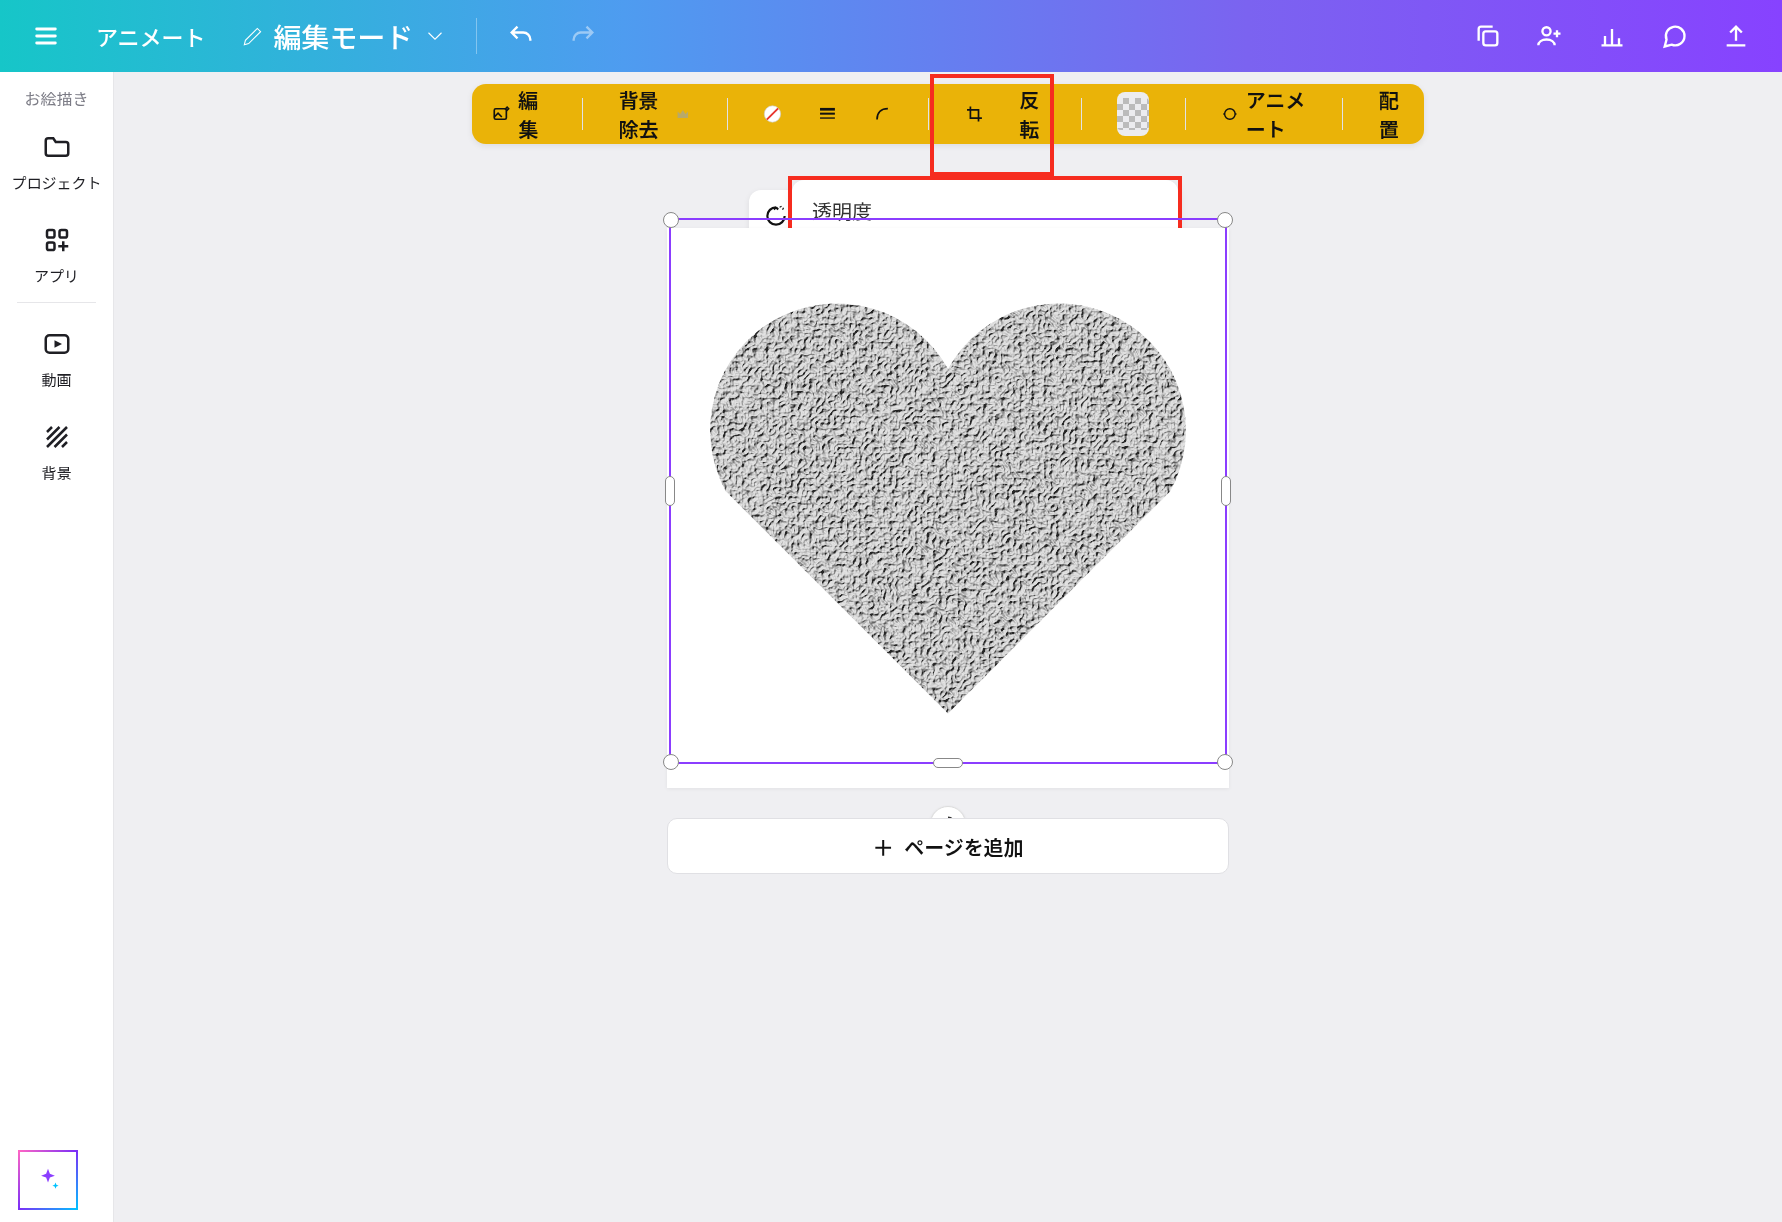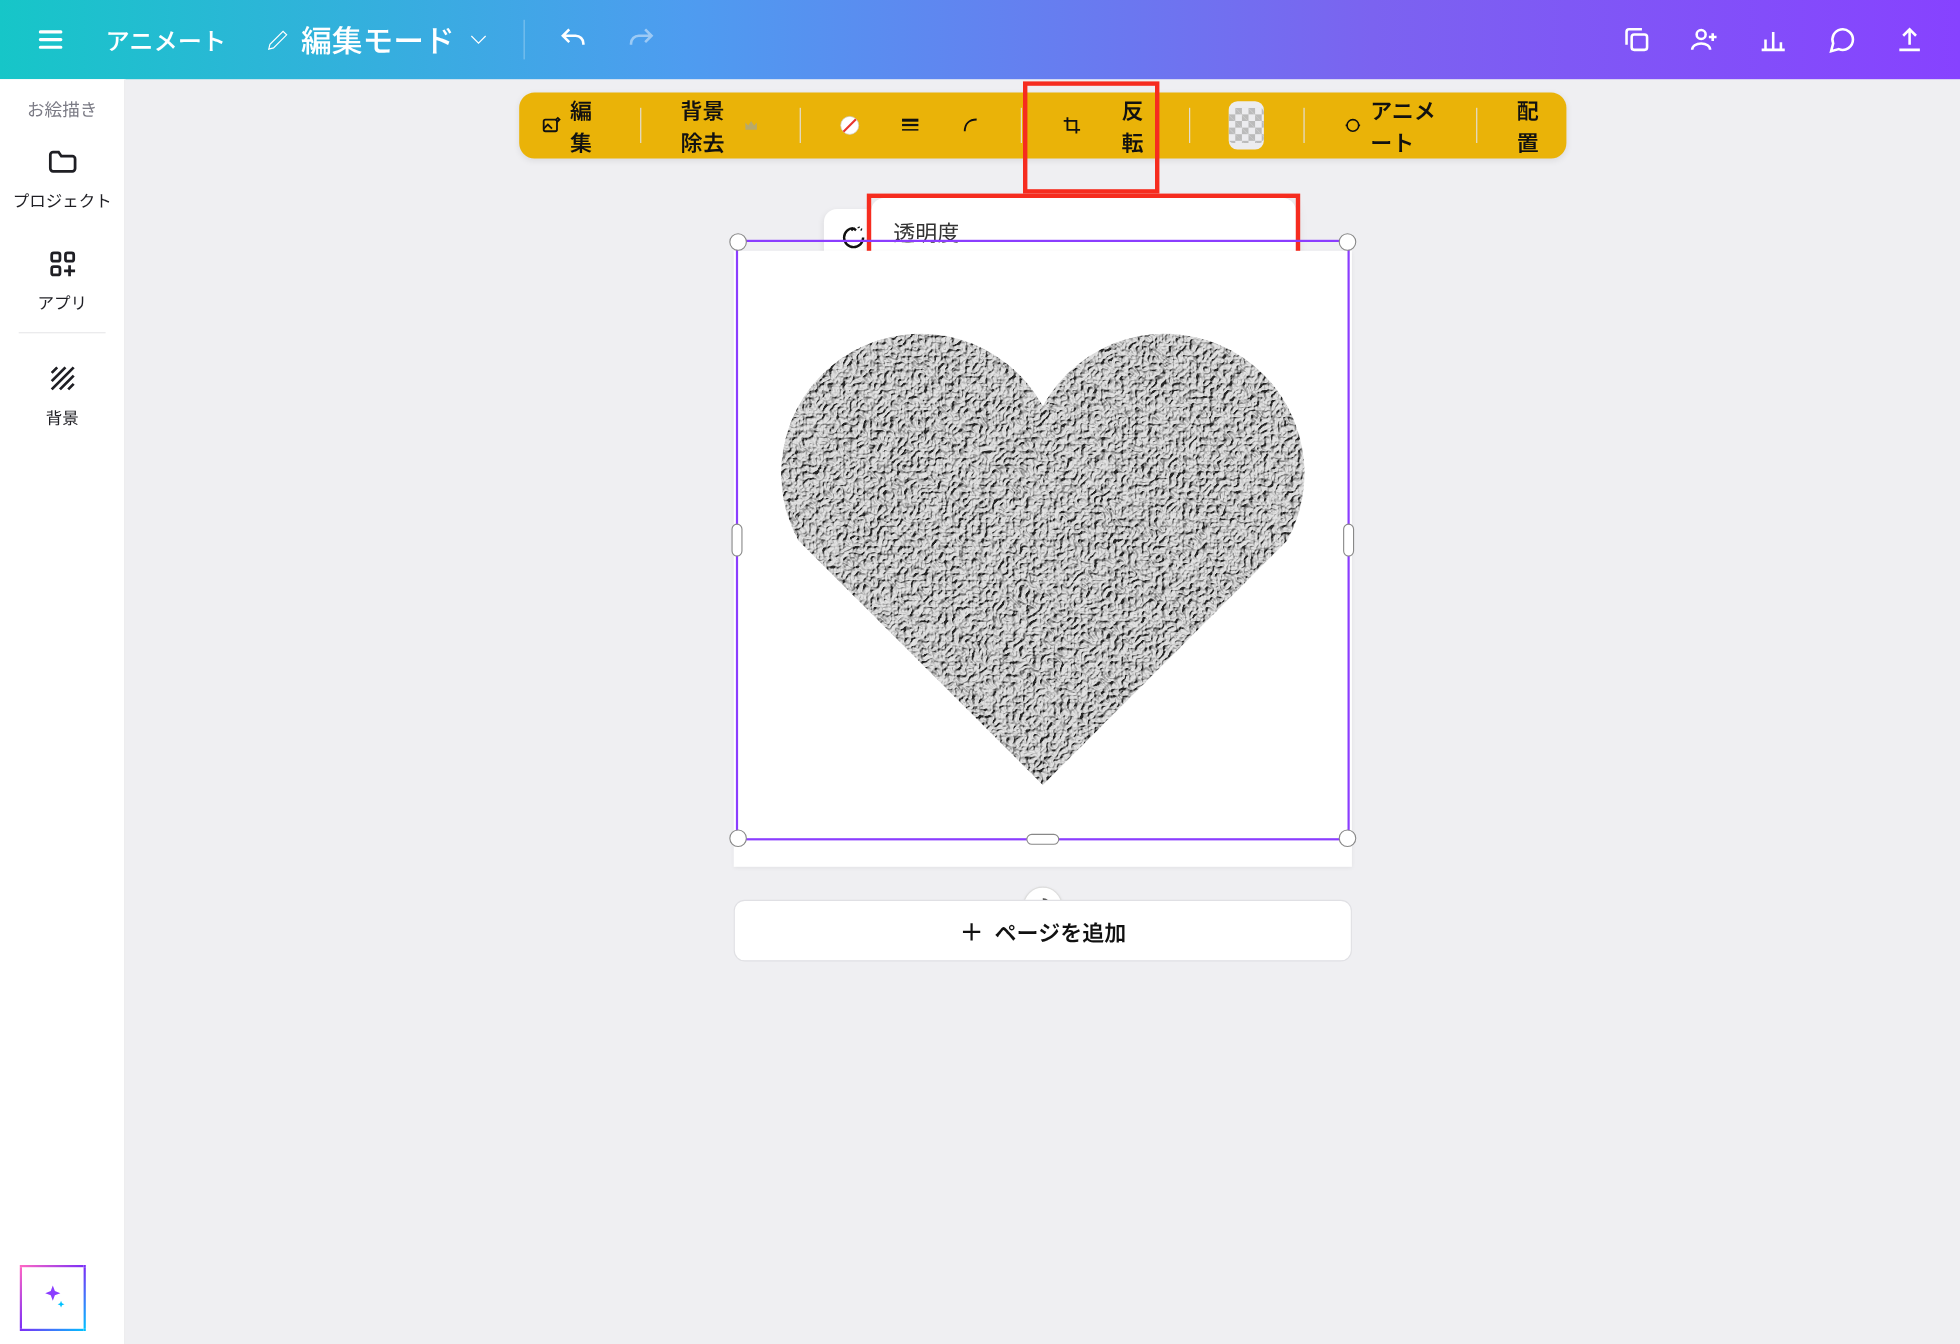--- a/index.html
+++ b/index.html
@@ -194,20 +194,29 @@
           <path d="M17 13v8M13 17h8"></path>
         </svg>
       </div>
     <div class="lbl">アプリ</div>
   </div>
 
   <div class="side-sep"></div>
 
 
 
+  <div class="side-item">
+    <div class="ic">
+        <svg viewBox="0 0 24 24">
+          <rect x="3" y="5" width="18" height="14" rx="3"></rect>
+          <path d="M10 9l6 3-6 3V9z" fill="#1f1f24" stroke="none"></path>
+        </svg>
+      </div>
+    <div class="lbl">動画</div>
+  </div>
 
   <div class="side-item">
     <div class="ic">
         <svg viewBox="0 0 24 24">
           <path d="M4 8l4-4M4 14L14 4M4 20L20 4M10 20L20 10M16 20l4-4"></path>
         </svg>
       </div>
     <div class="lbl">背景</div>
   </div>
 

